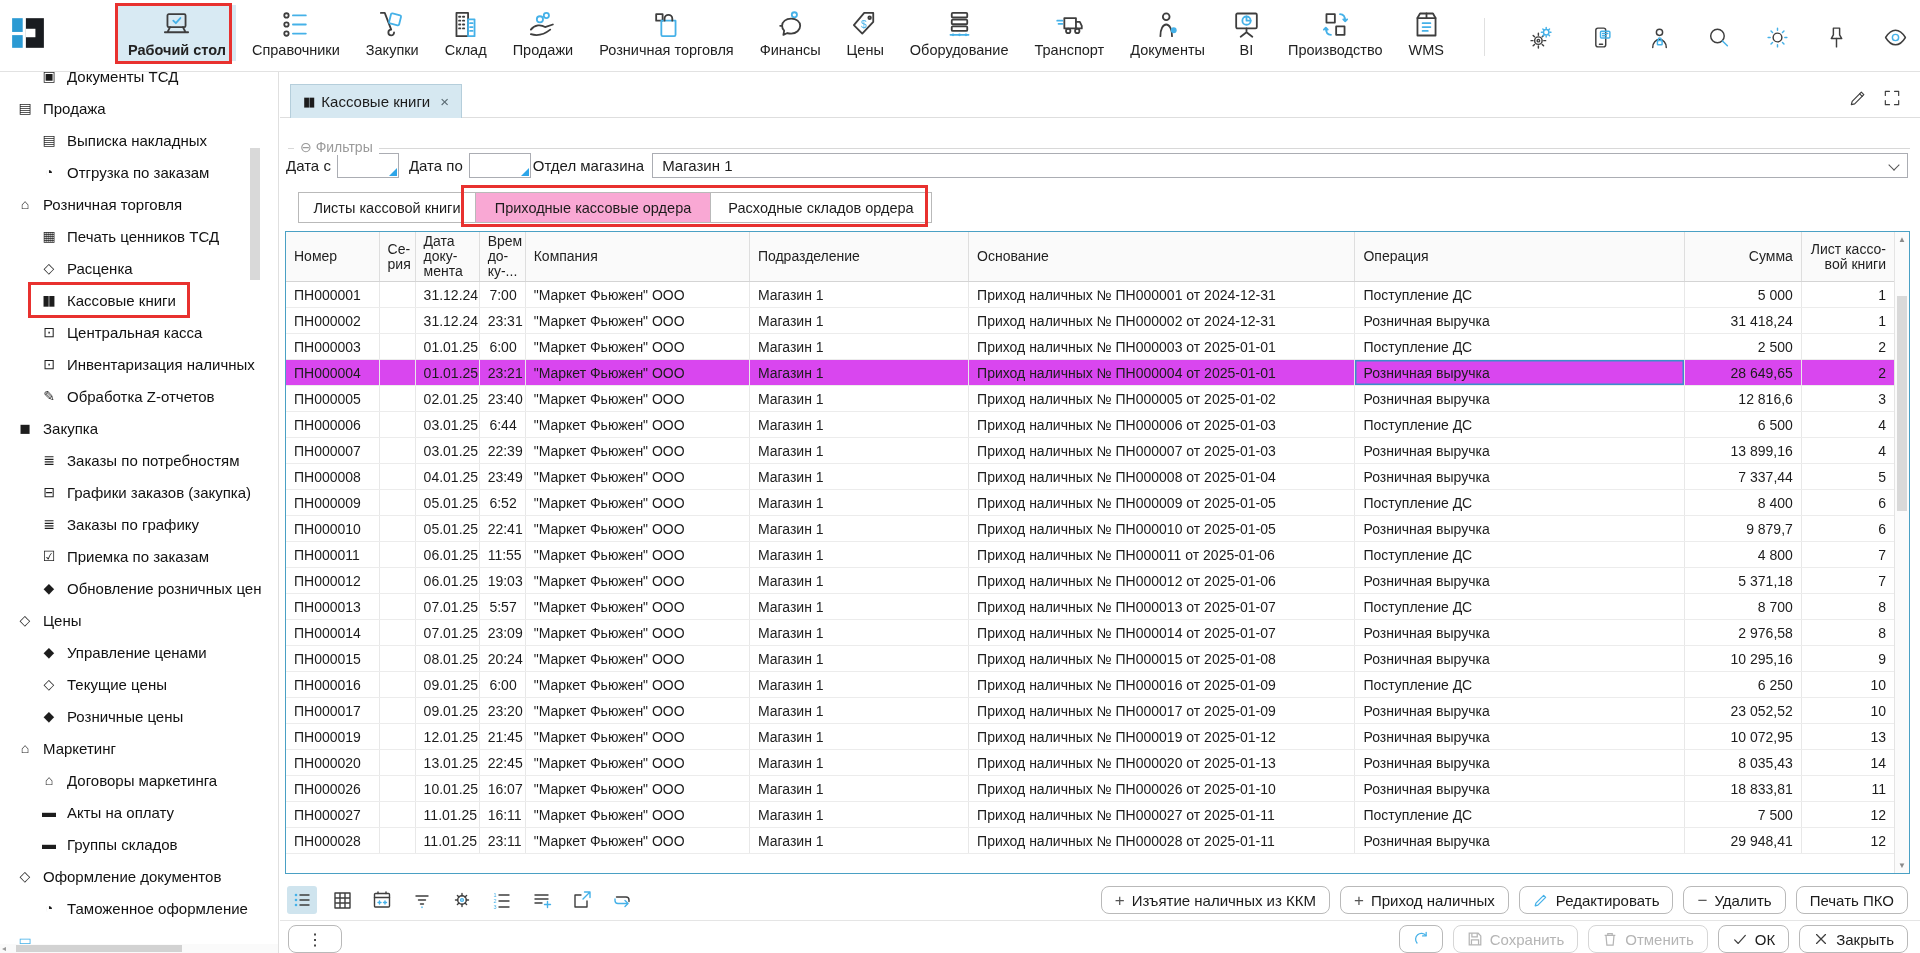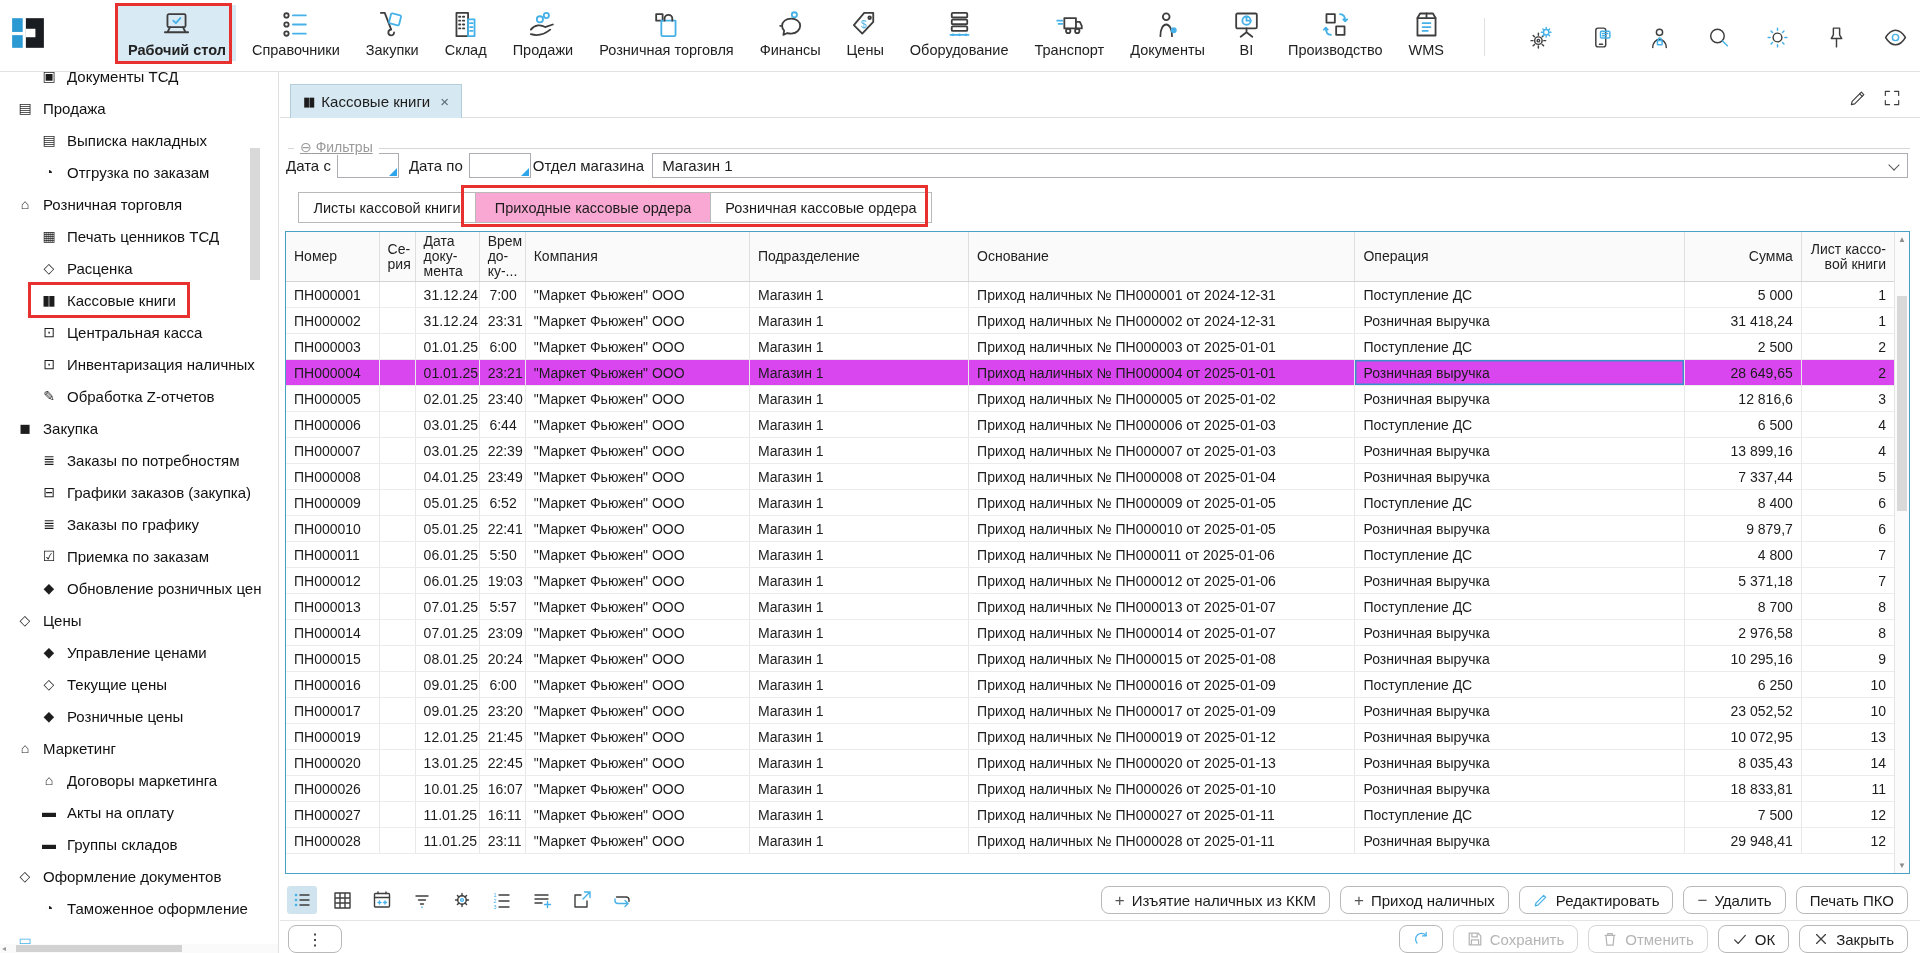--- a/index.html
+++ b/index.html
@@ -46,21 +46,21 @@
     gap:8px; padding:0 12px; background:#d6e8f1; border:1px solid #b5cedb; border-bottom:none;
     font-size:15px; cursor:pointer; z-index:2; }
   #doc-tab .book { font-size:13px; letter-spacing:-2px; }
   #doc-tab .close { color:#5a6a72; font-size:15px; margin-left:2px; cursor:pointer; }
   #tab-actions { position:absolute; right:18px; top:16px; display:flex; gap:14px; }
   #tab-actions svg { width:20px; height:20px; cursor:pointer; }
 
   
   #filters-line { position:absolute; left:8px; right:10px; top:76px; border-top:1px solid #d8d8d8; }
   #filters-legend { position:absolute; left:14px; top:67px; background:#fff; padding:0 6px;
-    color:#9a9a9a; font-size:14px; z-index:2;text-decoration:underline; }
+    color:#9a9a9a; font-size:14px; z-index:2; }
   #filters-row { position:absolute; left:6px; top:80px; right:12px; height:27px;
     display:flex; align-items:center; font-size:15px; }
   .f-label { margin:0 6px 0 0; white-space:nowrap; }
   .date-input { position:relative; width:62px; height:25px; border:1px solid #abadb3;
     background:#fff; margin-right:2px; }
   .date-input::after { content:""; position:absolute; right:1px; bottom:1px;
     border-left:8px solid transparent; border-bottom:8px solid #2da5e8; }
   #store-select { position:relative; flex:1; height:25px; border:1px solid #abadb3;
     background:#fff; display:flex; align-items:center; padding-left:9px; font-size:15px; cursor:pointer; }
   #store-select::after { content:""; position:absolute; right:9px; top:7px; width:7px; height:7px;
@@ -449,21 +449,21 @@
     </div>
 
     <div id="subtabs">
       <div class="subtab" style="width:178px">
           <span>Листы кассовой книги</span>
         </div>
       <div class="subtab active" style="width:236px">
           <span>Приходные кассовые ордера</span>
         </div>
       <div class="subtab" style="width:222px">
-          <span>Розничная кассовые ордера</span>
+          <span>Расходные складов ордера</span>
         </div>
     </div>
 
     <div id="table-wrap">
       <table id="grid">
         <colgroup>
             <col style="width: 93px;">
             <col style="width: 36px;">
             <col style="width: 64px;">
             <col style="width: 46px;">
@@ -612,21 +612,21 @@
               <td>Магазин 1</td>
               <td>Приход наличных № ПН000010 от 2025-01-05</td>
               <td>Розничная выручка</td>
               <td class="r">9 879,7</td>
               <td class="r">6</td>
             </tr>
             <tr>
               <td>ПН000011</td>
               <td></td>
               <td class="r">06.01.25</td>
-              <td class="r">5:50</td>
+              <td class="r">11:55</td>
               <td>"Маркет Фьюжен" ООО</td>
               <td>Магазин 1</td>
               <td>Приход наличных № ПН000011 от 2025-01-06</td>
               <td>Поступление ДС</td>
               <td class="r">4 800</td>
               <td class="r">7</td>
             </tr>
             <tr>
               <td>ПН000012</td>
               <td></td>

